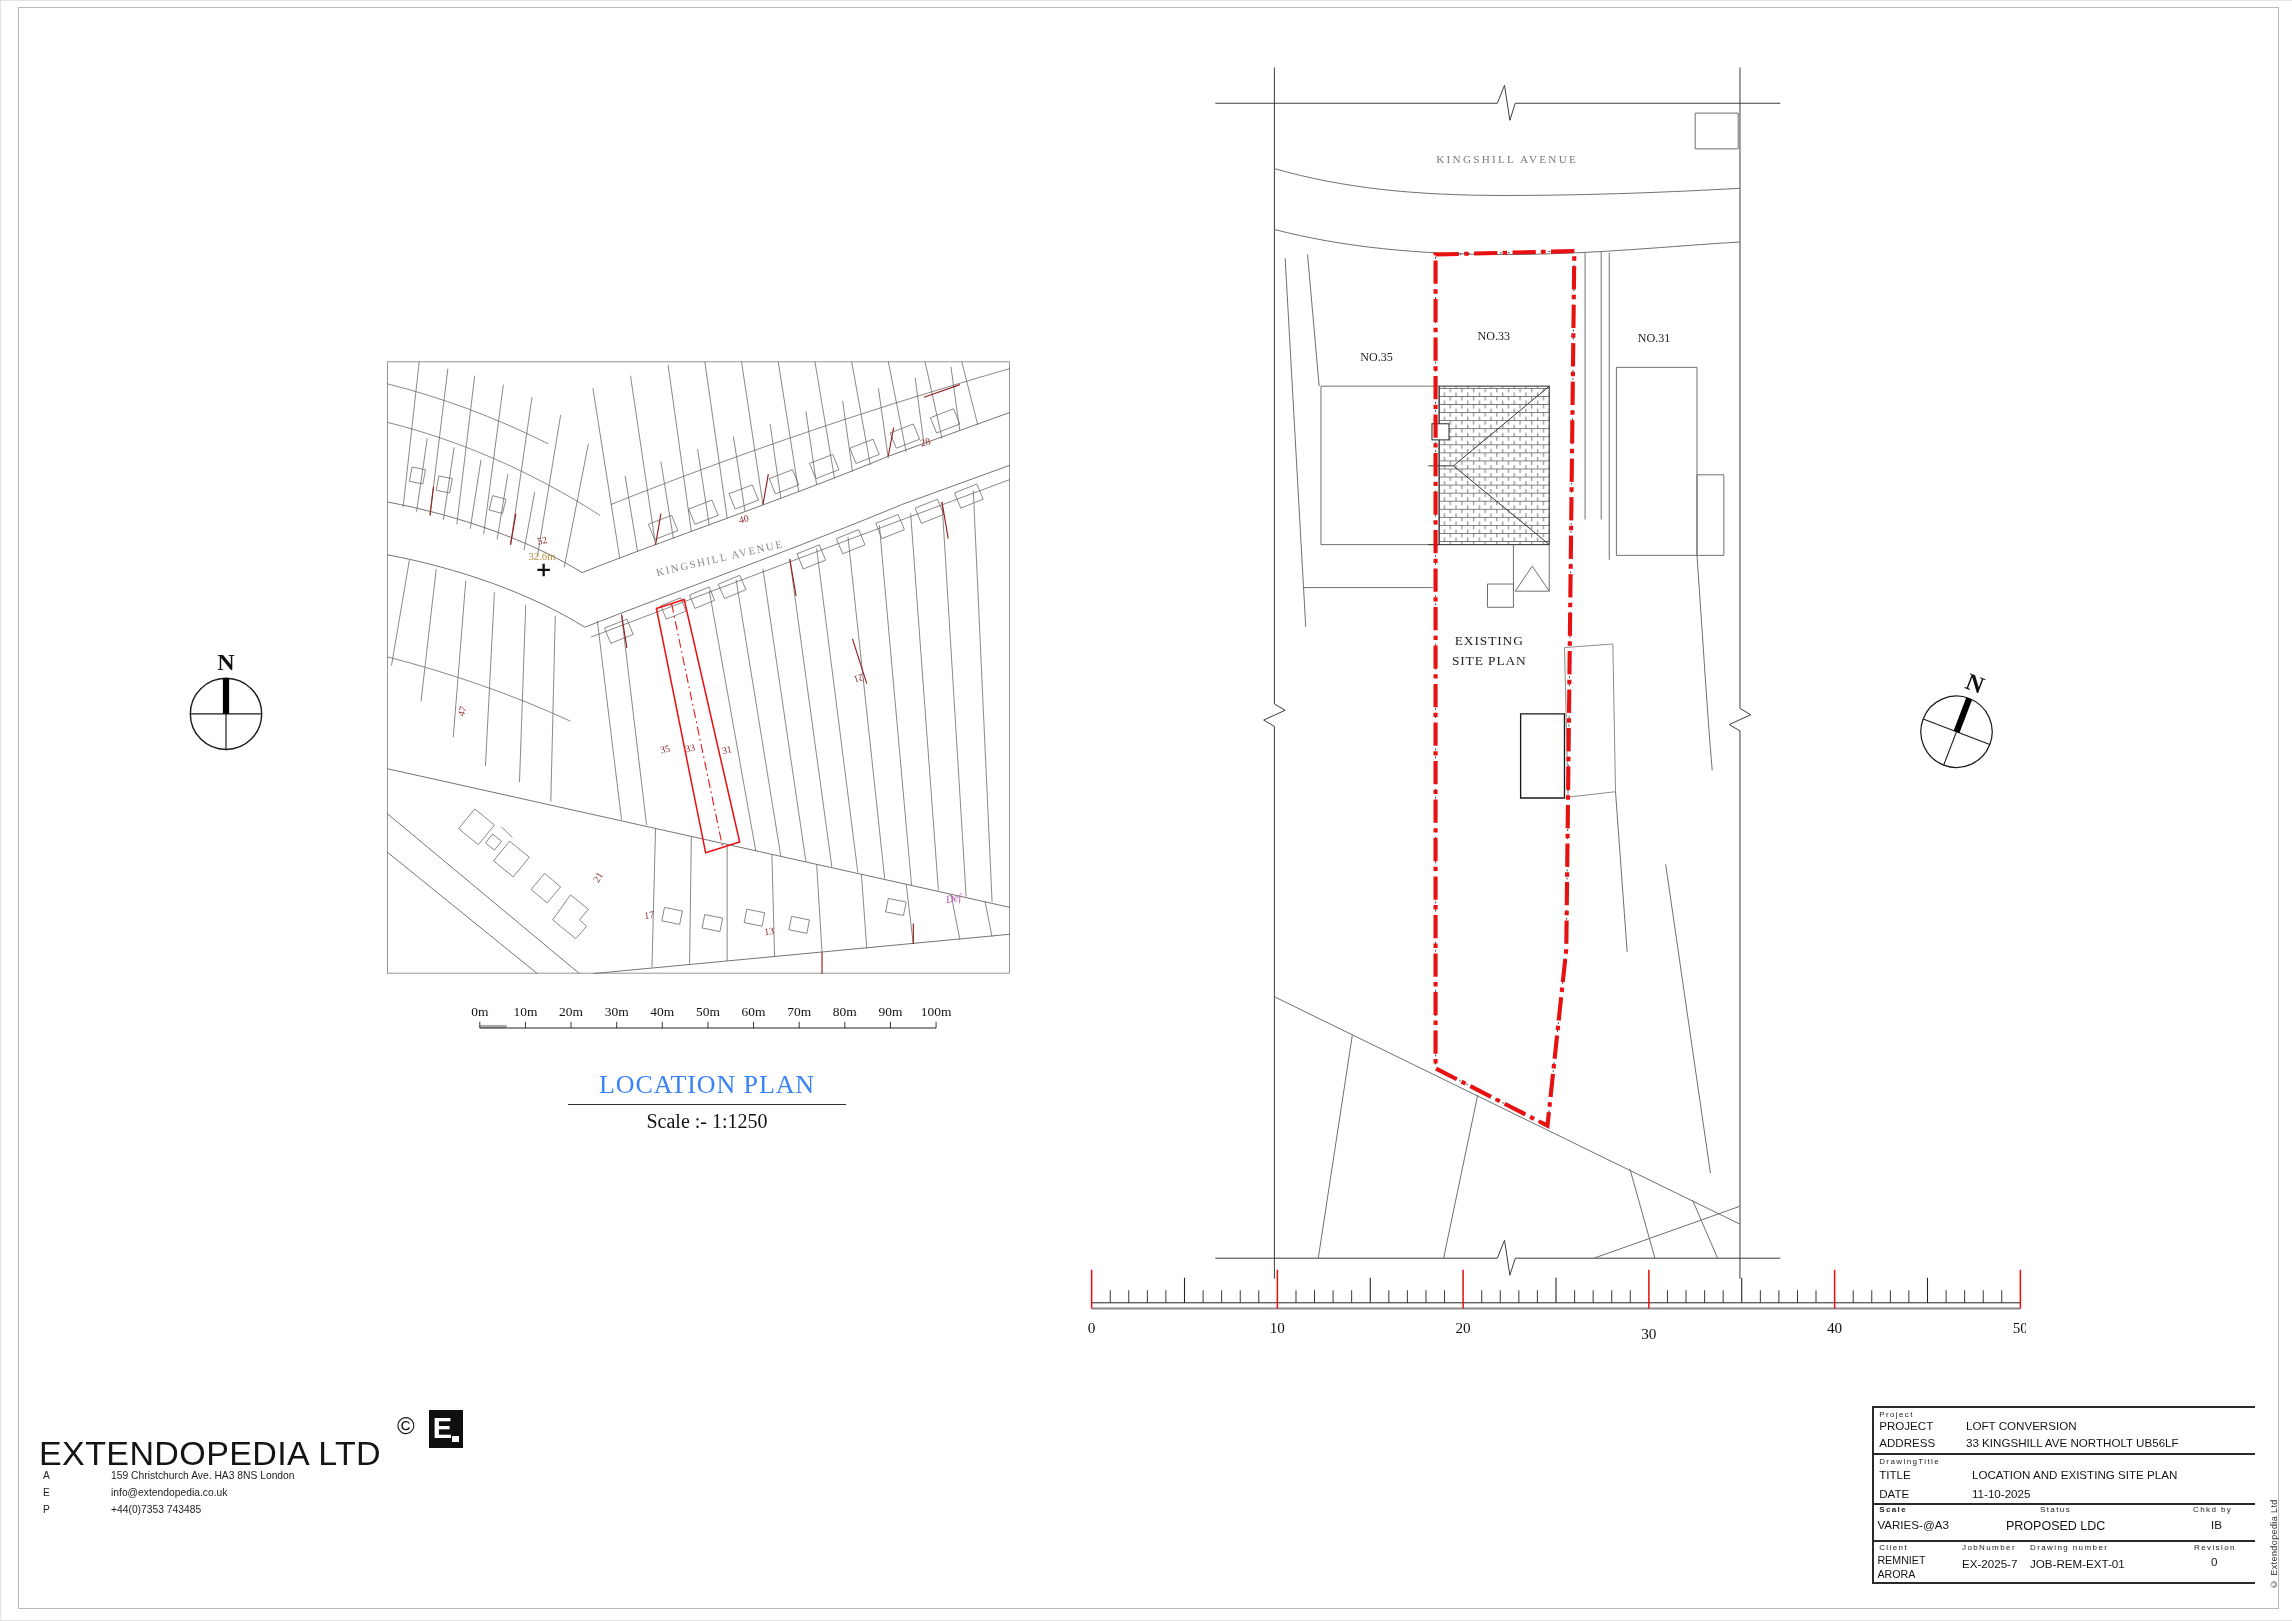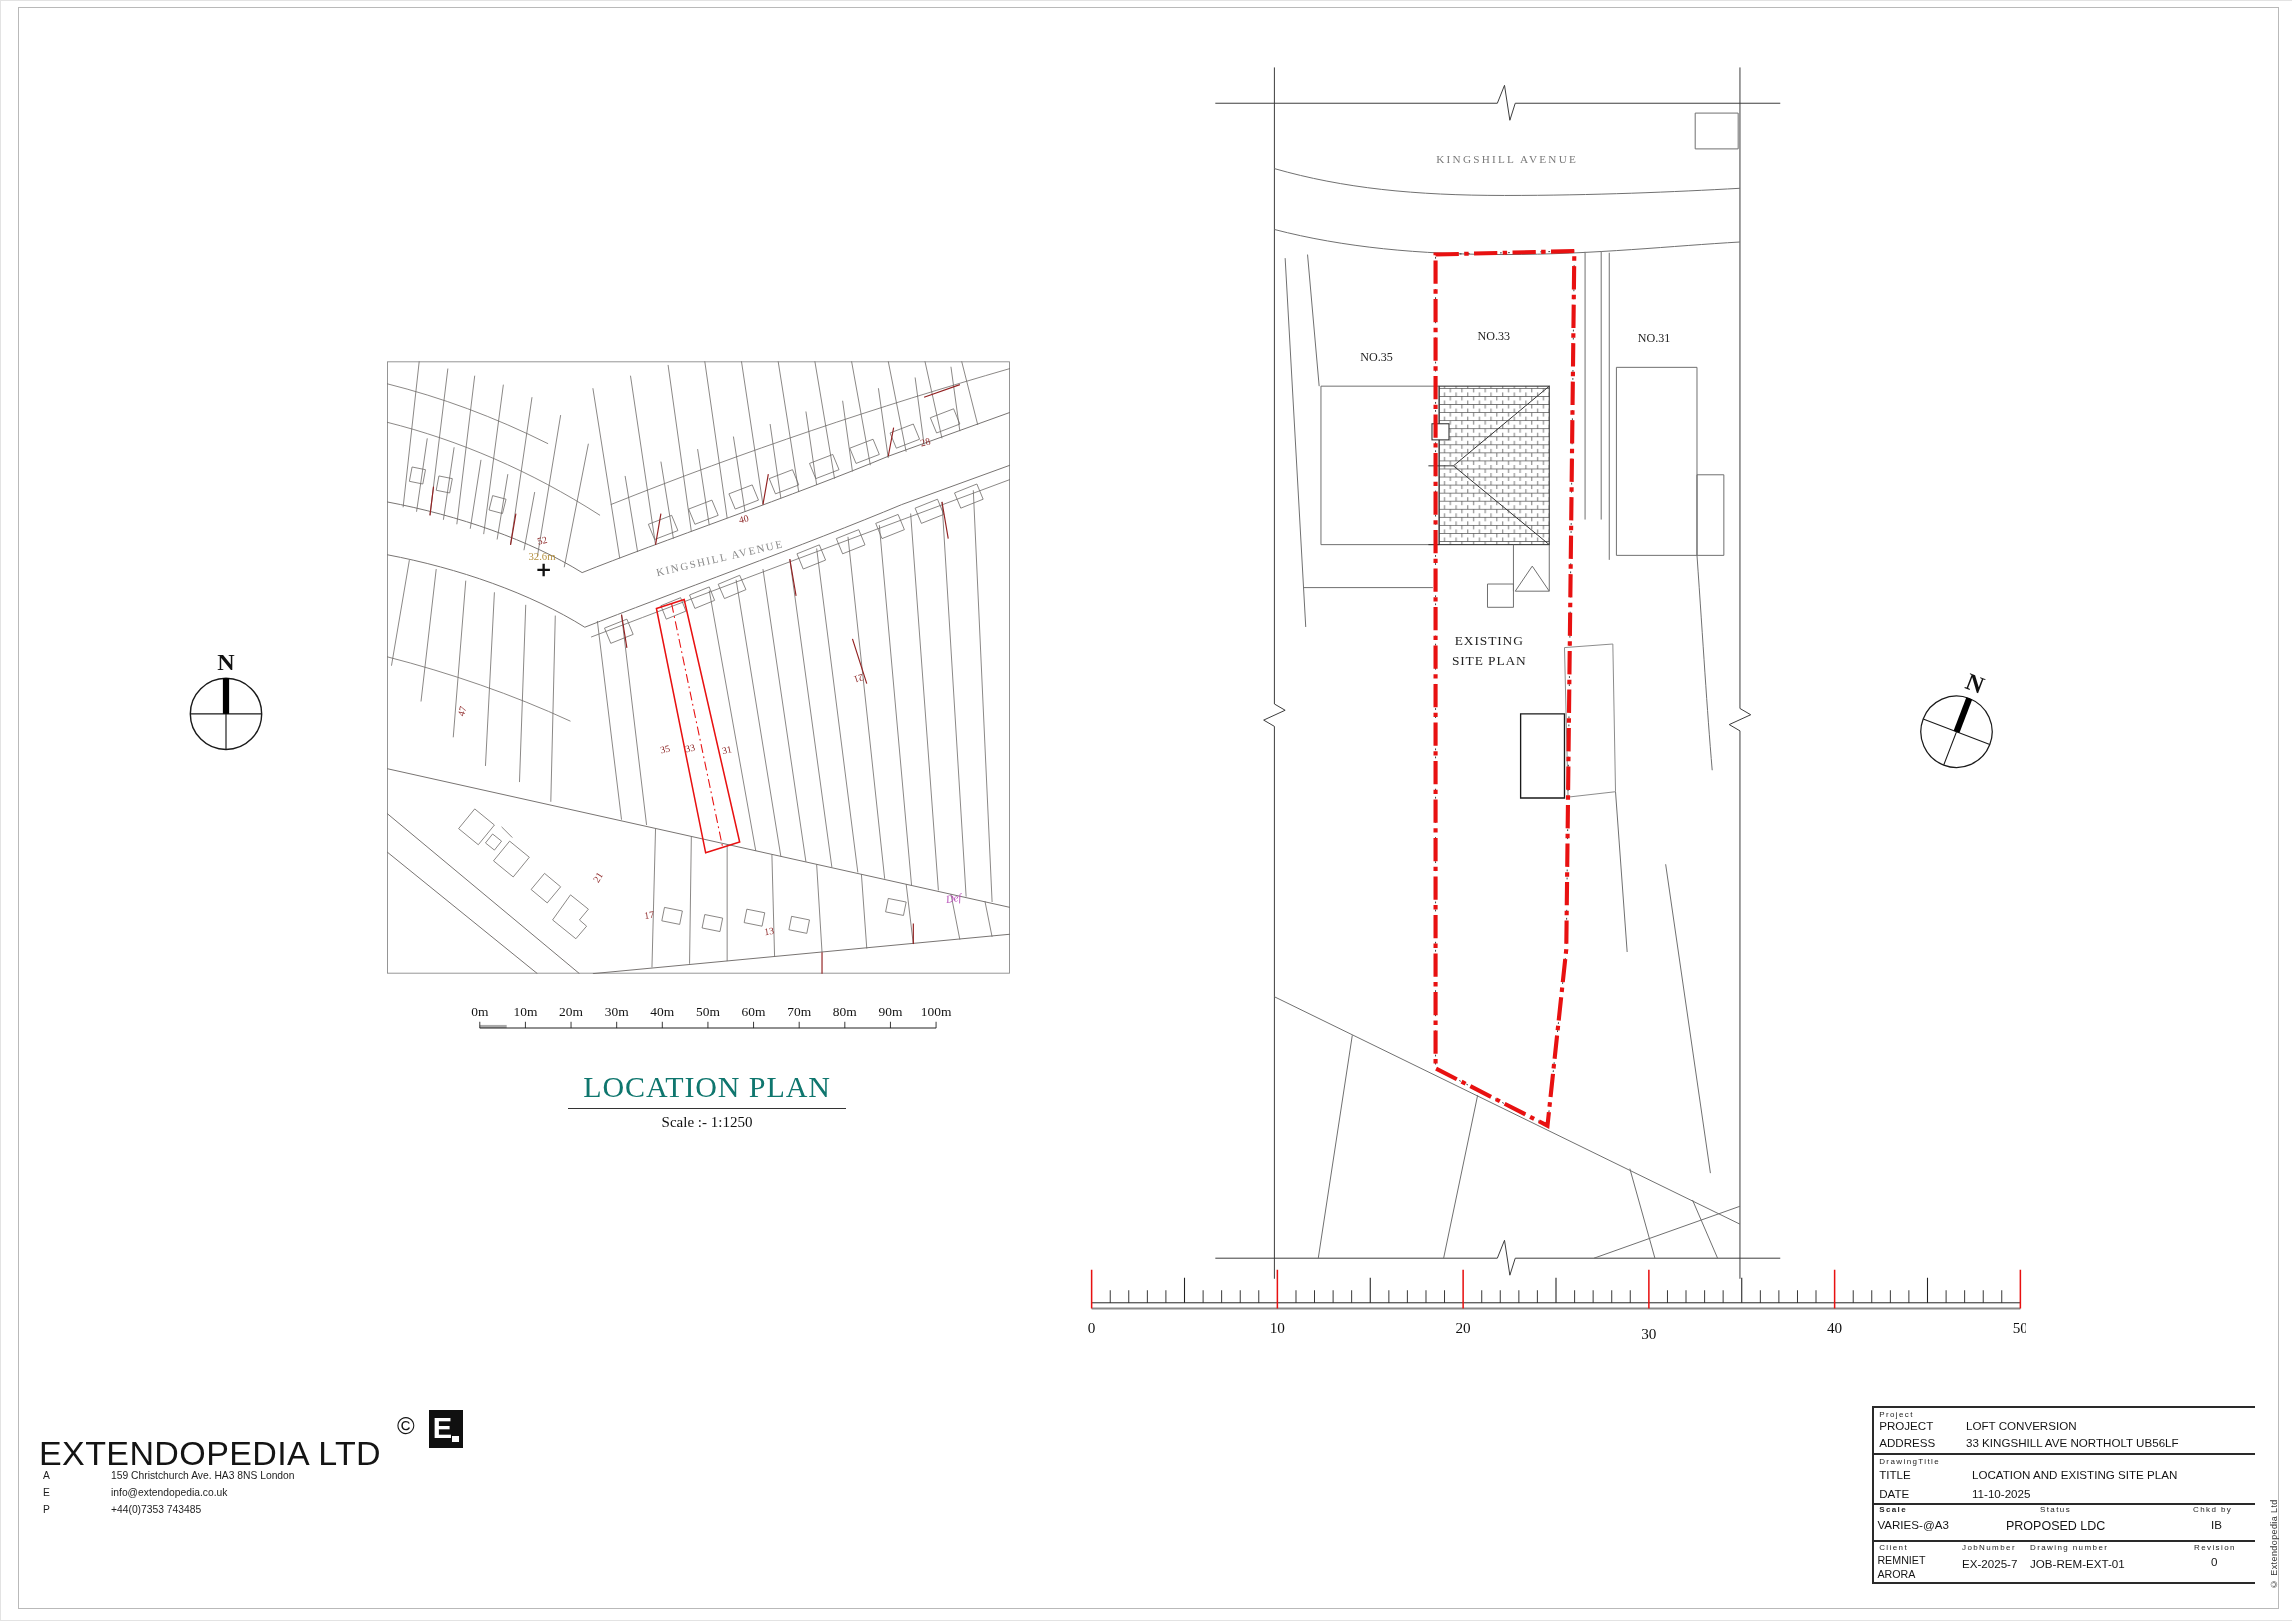--- a/index.html
+++ b/index.html
@@ -4,23 +4,23 @@
 <style>
   html,body{margin:0;padding:0;background:#fff;}
   .stage{position:relative;width:2293px;height:1621px;background:#ffffff;
          font-family:"Liberation Sans",sans-serif;overflow:hidden;}
   .abs{position:absolute;}
   .sheet-border{left:18px;top:7.2px;width:2259px;height:1600px;border:0.9px solid #b9b9b9;}
   .outer-edge{left:0;top:0;width:2291px;height:1619px;border:0.9px solid #e3e3e3;}
 
   
   .plan-title-col{display:flex;flex-direction:column;align-items:center;}
-  .plan-title{font-family:"Liberation Serif",serif;font-size:30px;letter-spacing:0.9px;color:#0f766e;}
+  .plan-title{font-family:"Liberation Serif",serif;font-size:26px;letter-spacing:0.9px;color:#3b82f6;}
   .plan-underline{height:0.9px;background:#555;margin-top:3.6px;}
-  .plan-scale{font-family:"Liberation Serif",serif;font-size:15px;color:#111;margin-top:5.4px;}
+  .plan-scale{font-family:"Liberation Serif",serif;font-size:20px;color:#111;margin-top:5.4px;}
 
   
   .company{font-size:34px;color:#141414;letter-spacing:0.4px;margin-top:26px;}
   .copy-sym{font-size:24px;color:#141414;}
   .logo-box{width:34px;height:38px;background:#101010;position:relative;}
   .logo-box .e{position:absolute;left:3.6px;top:1.8px;color:#fff;font-weight:bold;font-size:29px;
                font-family:"Liberation Sans",sans-serif;}
   .logo-box .dot{position:absolute;right:4.5px;bottom:5.4px;width:6.3px;height:6.3px;background:#fff;}
   .contact{font-size:10.3px;color:#1d1d1d;line-height:17px;}
   .contact .row{display:flex;}

